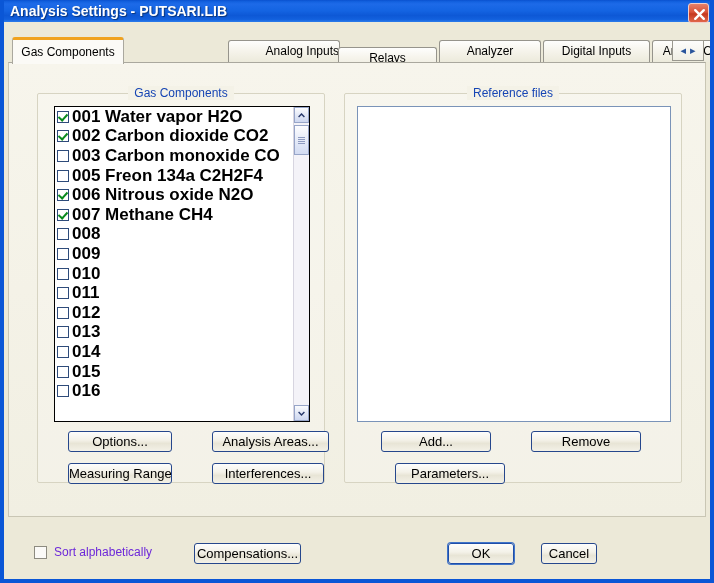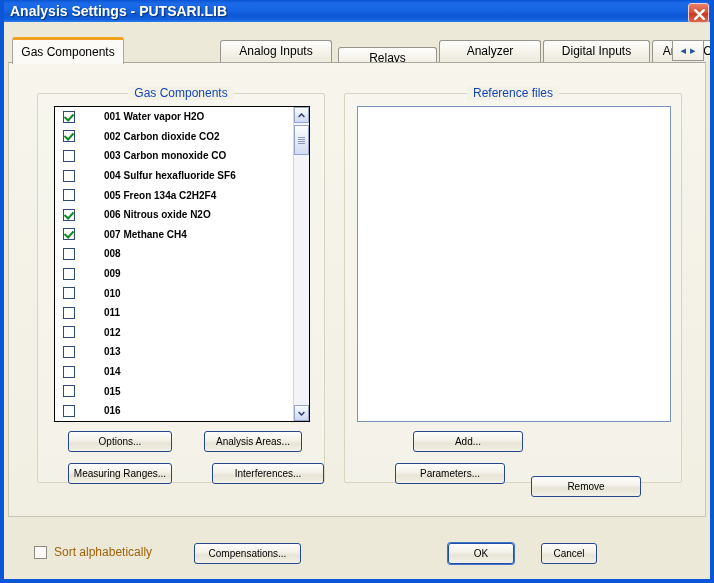--- a/index.html
+++ b/index.html
@@ -168,27 +168,26 @@
     left: 0; top: 0;
     right: 16px;
     top: 0;
     height: 100%;
     overflow: hidden;
   }
   .list-row {
     height: 19.6px;
     display: flex;
     align-items: center;
-    padding-left: 8px;
-    font-size: 10px;
+    padding-left: 2px;
+    font-size: 17px;
     font-weight: bold;
     color: #000000;
     white-space: nowrap;
     cursor: pointer;
-    gap: 26px;
   }
   .cb {
     width: 12px;
     height: 12px;
     box-sizing: border-box;
     border: 1px solid #2e4b7a;
     background: #ffffff;
     margin-right: 3px;
     position: relative;
     flex: 0 0 auto;
@@ -265,38 +264,38 @@
     box-sizing: border-box;
   }
   
   .btn {
     position: absolute;
     box-sizing: border-box;
     height: 21px;
     background: linear-gradient(to bottom, #fdfdfc 0%, #f4f2e9 42%, #e8e5d6 60%, #f3f1e7 100%);
     border: 1px solid #26478c;
     border-radius: 3px;
-    font-size: 10px;
+    font-size: 13px;
     color: #000000;
     text-align: center;
     line-height: 19px;
     white-space: nowrap;
     overflow: hidden;
     cursor: pointer;
   }
   .btn.default {
     border: 1px solid #1f4ea8;
     box-shadow: 0 0 0 1px #3f74c9;
   }
   #btn-options       { left: 30px;  top: 337px; width: 104px; }
-  #btn-analysis-areas{ left: 166px; top: 337px; width: 98px; }
+  #btn-analysis-areas{ left: 174px; top: 337px; width: 117px; }
   #btn-measuring     { left: 30px;  top: 369px; width: 104px; }
   #btn-interferences { left: 174px; top: 369px; width: 112px; }
-  #btn-add           { left: 68px;  top: 337px; width: 110px; }
-  #btn-remove        { left: 186px; top: 337px; width: 110px; margin-top: 45px; }
+  #btn-add           { left: 36px;  top: 337px; width: 110px; }
+  #btn-remove        { left: 186px; top: 337px; width: 110px; }
   #btn-parameters    { left: 50px;  top: 369px; width: 110px; }
   #btn-linearize     { left: 186px; top: 369px; width: 110px; }
   
   #footer {
     position: absolute;
     left: 4px;
     top: 525px;
     width: 698px;
     height: 50px;
   }
@@ -309,42 +308,42 @@
     cursor: pointer;
   }
   #sort-cb {
     width: 13px;
     height: 13px;
     box-sizing: border-box;
     border: 1px solid #8d8b80;
     background: #fbfaf7;
     margin-right: 7px;
   }
-  #sort-label { font-size: 12px; color: #a16207; white-space: nowrap; }
+  #sort-label { font-size: 12px; color: #6d28d9; white-space: nowrap; }
   #btn-compensations { position: absolute; left: 186px; top: 18px; width: 107px; }
   #btn-ok     { position: absolute; left: 440px; top: 18px; width: 66px; }
   #btn-cancel { position: absolute; left: 533px; top: 18px; width: 56px; }
 </style>
 </head>
 <body>
 
 <div id="window">
 
   <div id="titlebar">
     <div id="titlebar-text">Analysis Settings - PUTSARI.LIB</div>
     <div id="close-btn">
       <svg width="15" height="15" viewBox="0 0 15 15">
         <path d="M3.2 3.2 L11.8 11.8 M11.8 3.2 L3.2 11.8" stroke="#ffffff" stroke-width="2.4" stroke-linecap="round"></path>
       </svg>
     </div>
   </div>
 
   <div id="tabstrip">
     <div class="tab active" style="left:0px;width:112px;">Gas Components</div>
-    <div class="tab" style="left:208px;width:112px;">Analog Inputs</div>
+    <div class="tab" style="left:216px;width:112px;text-align:right;">Analog Inputs</div>
     <div class="tab" style="left:326px;width:99px;margin-top:7px;">Relays</div>
     <div class="tab" style="left:427px;width:102px;">Analyzer</div>
     <div class="tab" style="left:531px;width:107px;">Digital Inputs</div>
     <div class="tab" style="left:640px;width:98px;">Analog Output</div>
     <div id="tab-spin">
       <span class="spin-arrow">◂</span>
       <span class="spin-arrow">▸</span>
     </div>
   </div>
 
@@ -361,24 +360,20 @@
               <div class="cb checked"></div>
               <span>001 Water vapor H2O</span>
             </div>
             <div class="list-row">
               <div class="cb checked"></div>
               <span>002 Carbon dioxide CO2</span>
             </div>
             <div class="list-row">
               <div class="cb"></div>
               <span>003 Carbon monoxide CO</span>
-            </div>
-            <div class="list-row">
-              <div class="cb"></div>
-              <span>004 Sulfur hexafluoride SF6</span>
             </div>
             <div class="list-row">
               <div class="cb"></div>
               <span>005 Freon 134a C2H2F4</span>
             </div>
             <div class="list-row">
               <div class="cb checked"></div>
               <span>006 Nitrous oxide N2O</span>
             </div>
             <div class="list-row">

